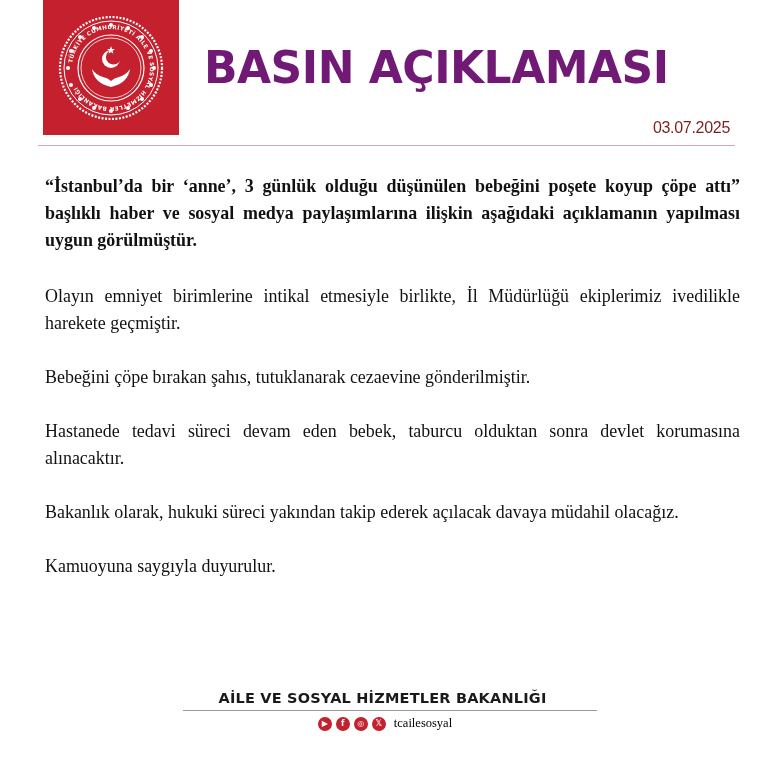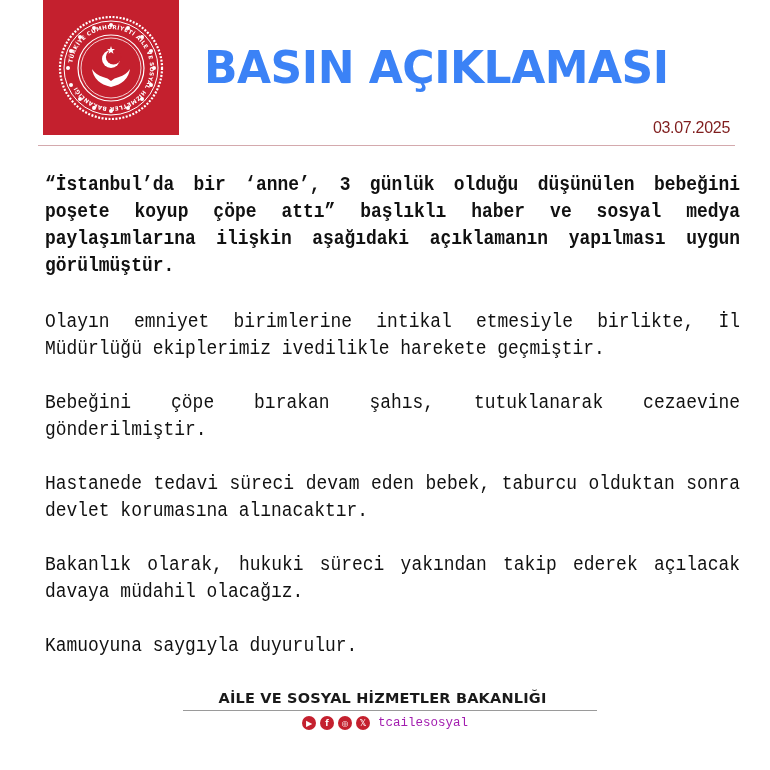--- a/index.html
+++ b/index.html
@@ -9,37 +9,37 @@
     .logo-box {
       position: absolute; left: 43px; top: 0; width: 136px; height: 135px;
       background: #c4202e;
       display: flex; align-items: center; justify-content: center;
     }
     .logo-box svg { display: block; }
 
     .title {
       position: absolute; left: 204px; top: 46px;
       font-family: "DejaVu Sans", sans-serif; font-weight: bold;
-      font-size: 44px; letter-spacing: -0.5px; color: #3b82f6;
+      font-size: 44px; letter-spacing: -0.5px; color: #701a75;
       white-space: nowrap; line-height: 1;
       transform: scaleX(1.0); transform-origin: left;
     }
     .date {
       position: absolute; right: 40px; top: 119px;
       font-family: "Liberation Sans", sans-serif; font-size: 16px; color: #7f1d1d;
       letter-spacing: -0.3px;
     }
     .header-rule {
       position: absolute; left: 38px; top: 145px; width: 697px; height: 1px;
       background: #d4a9ad;
     }
 
     .content {
       position: absolute; left: 45px; top: 172px; width: 695px;
-      font-family: Liberation Mono, monospace; font-size: 19.5px;
+      font-family: Liberation Serif, serif; font-size: 19.5px;
       line-height: 27px; color: #111; text-align: justify;
     }
     .content p { margin-bottom: 27px; transform: scaleX(0.92); transform-origin: left; width: 108.7%; }
     .content p.lead { font-weight: bold; margin-bottom: 29px; }
 
     .footer-title {
       position: absolute; left: 0; width: 765px; top: 690px; text-align: center;
       font-family: "DejaVu Sans", sans-serif; font-weight: bold; font-size: 14.5px;
       color: #1a1a1a; letter-spacing: 0.2px;
     }
@@ -50,21 +50,21 @@
     .footer-social {
       position: absolute; left: 0; width: 770px; top: 716px;
       display: flex; justify-content: center; align-items: center; gap: 4px;
     }
     .soc-icon {
       width: 14px; height: 14px; border-radius: 50%; background: #c4202e;
       display: inline-flex; align-items: center; justify-content: center;
       color: #fff; font-family: "DejaVu Sans", sans-serif; font-size: 8px; font-weight: bold;
     }
     .handle {
-      margin-left: 4px; font-family: Liberation Mono, monospace; font-size: 12.5px; color: #a21caf;
+      margin-left: 4px; font-family: Liberation Serif, serif; font-size: 12.5px; color: #000000;
     }
   </style>
 </head>
 <body>
 
 <div class="logo-box">
   <svg width="110" height="110" viewBox="0 0 110 110">
     <circle cx="55" cy="55" r="51" fill="none" stroke="#fff" stroke-width="2.2" stroke-dasharray="2 1.5"></circle>
     <circle cx="55" cy="55" r="47" fill="none" stroke="#fff" stroke-width="1"></circle>
     <circle cx="55" cy="55" r="33" fill="none" stroke="#fff" stroke-width="1.2"></circle>

